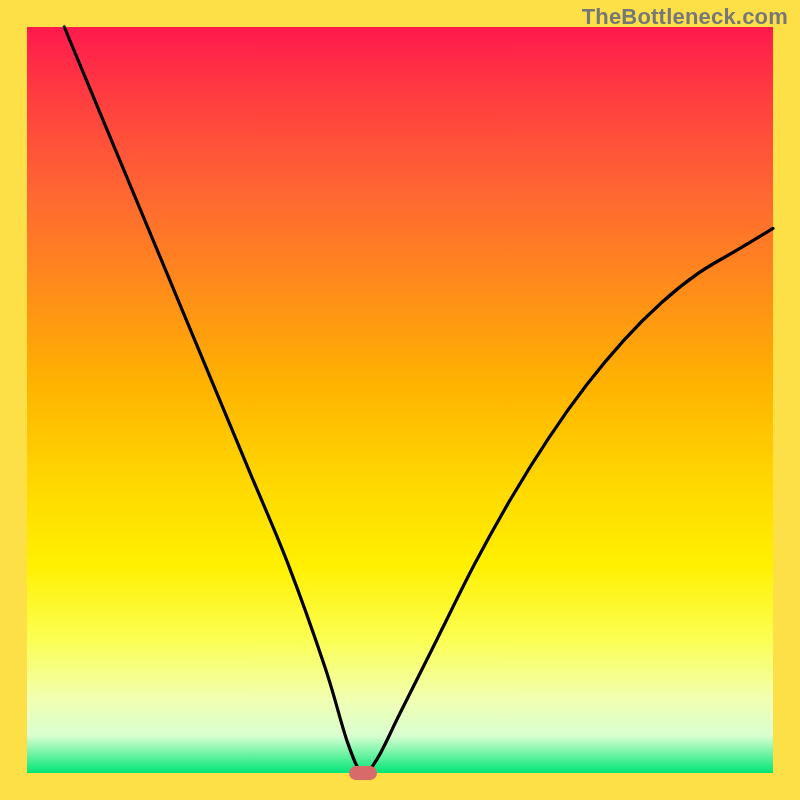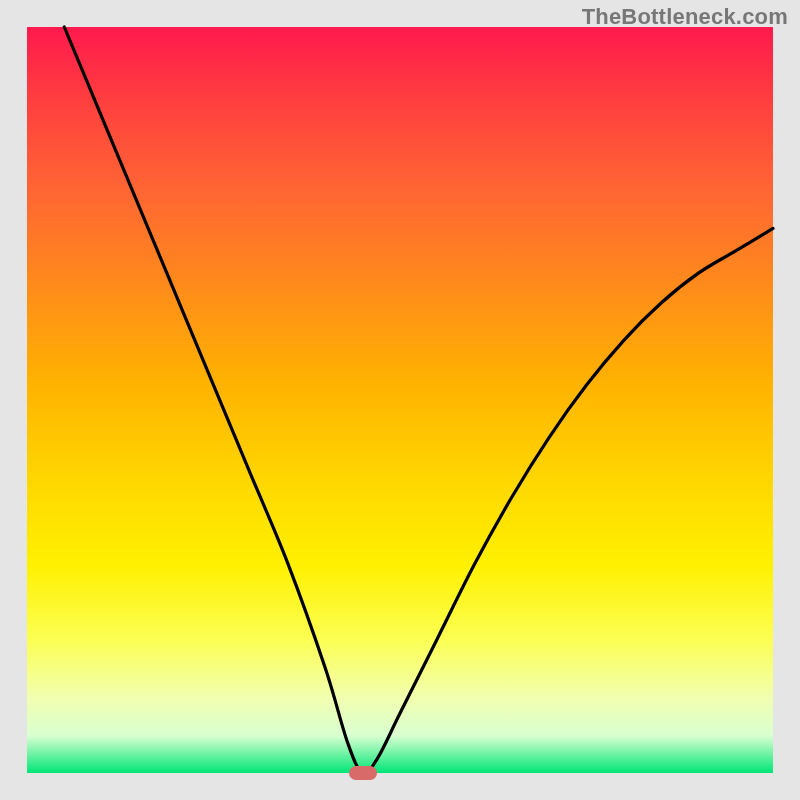--- a/index.html
+++ b/index.html
@@ -1,21 +1,21 @@
 <!DOCTYPE html>
 <html><head>
 <meta charset="utf-8">
 <style>
   * { margin: 0; padding: 0; box-sizing: border-box; }
   html, body { width: 800px; height: 800px; overflow: hidden; background: #000; }
   .frame {
     position: relative;
     width: 800px;
     height: 800px;
-    background: #e5e5e5;
+    background: #fde047;
   }
   .plot-area {
     position: absolute;
     left: 27px;
     top: 27px;
     width: 746px;
     height: 746px;
     background: linear-gradient(to bottom,
       #ff1a4d 0%,
       #ff3f3f 10%,

